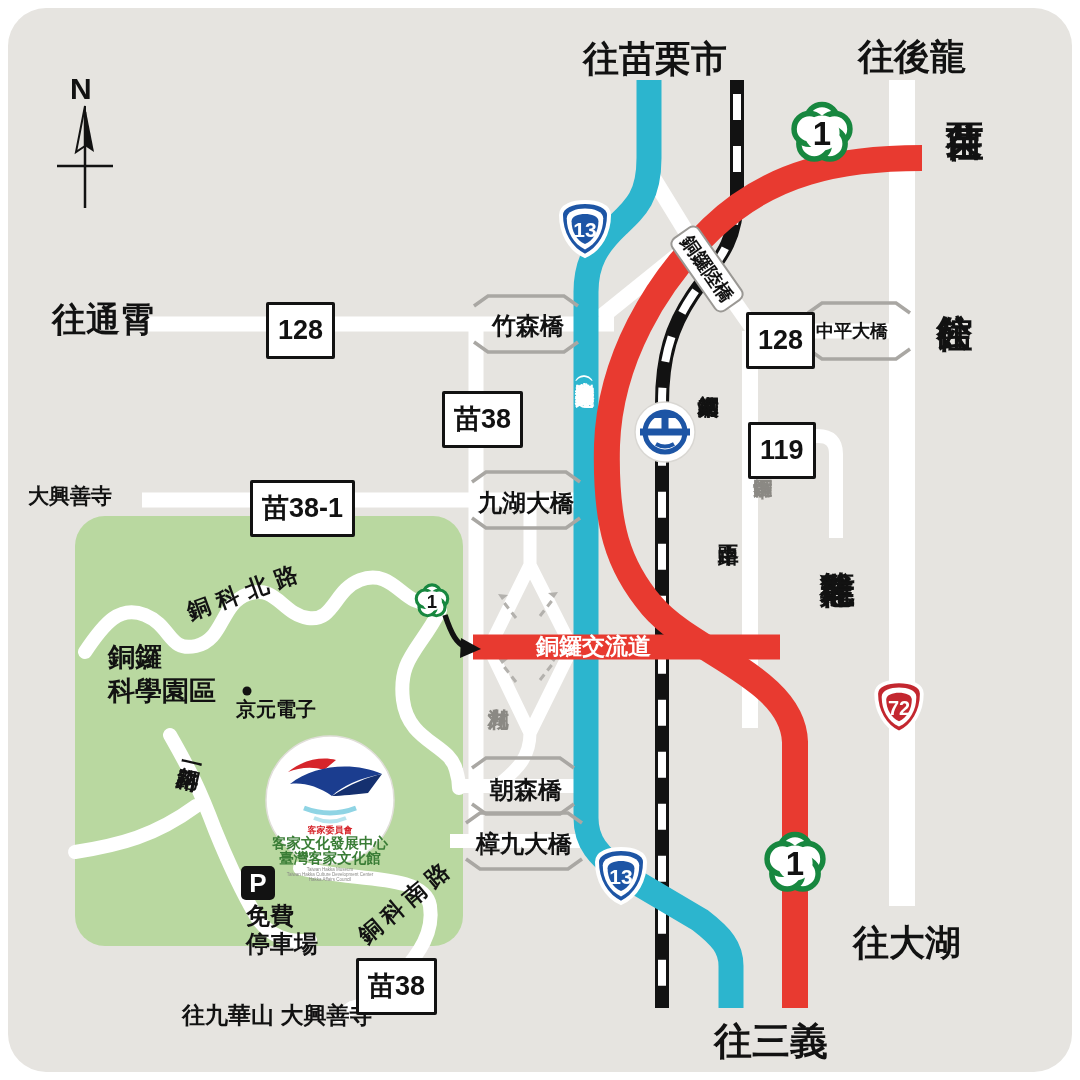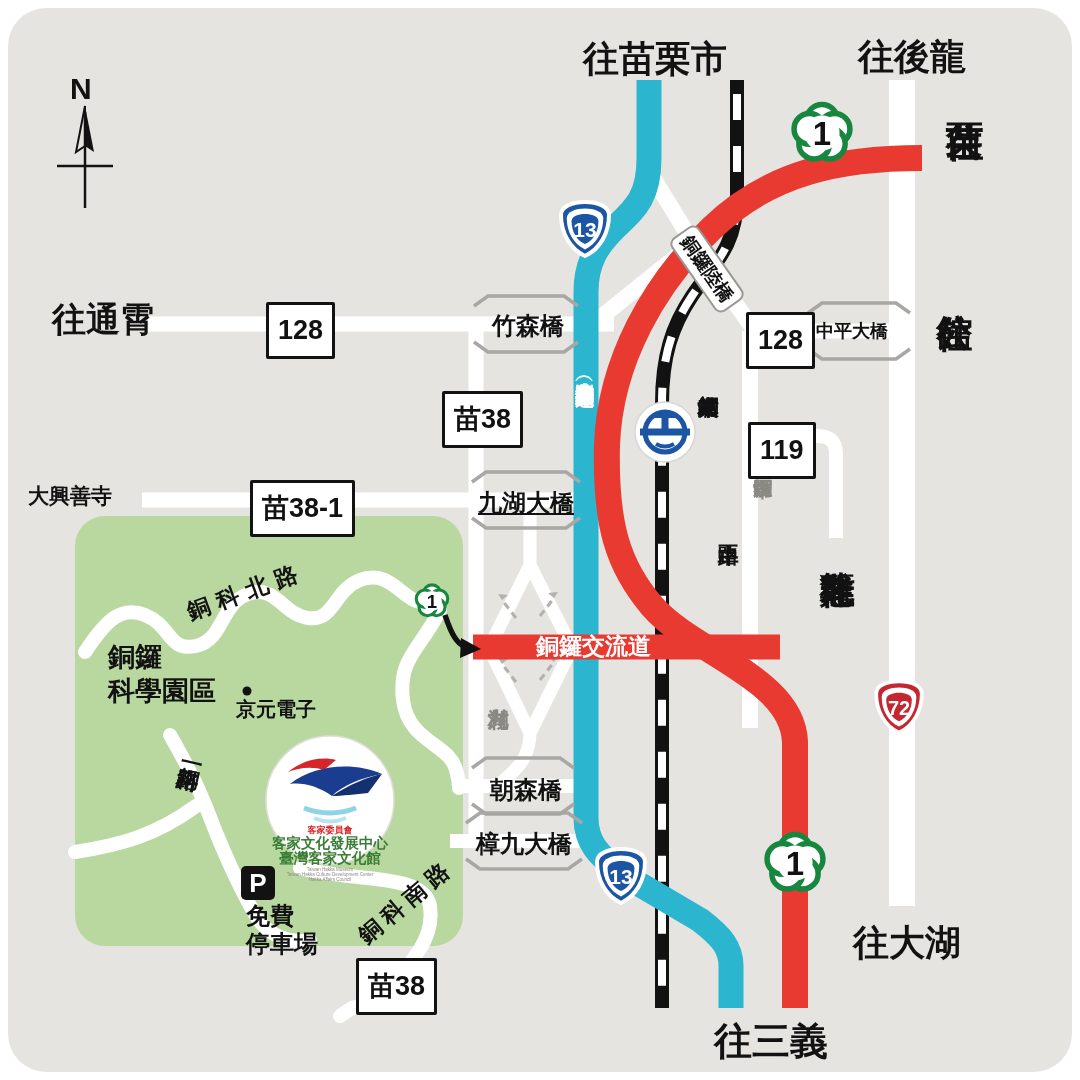--- a/index.html
+++ b/index.html
@@ -205,30 +205,31 @@
 
   <div class="lbl" style="left:583px;top:38px;font-size:36px;">往苗栗市</div>
   <div class="lbl" style="left:858px;top:36px;font-size:36px;">往後龍</div>
   <div class="lbl v" style="left:942px;top:92px;font-size:38px;">往苗栗</div>
   <div class="lbl" style="left:52px;top:300px;font-size:34px;">往通霄</div>
   <div class="lbl v" style="left:934px;top:286px;font-size:36px;">往公館</div>
   <div class="lbl" style="left:28px;top:484px;font-size:21px;">大興善寺</div>
   <div class="lbl v" style="left:817px;top:544px;font-size:35px;">往老雞籠</div>
   <div class="lbl" style="left:853px;top:922px;font-size:36px;">往大湖</div>
   <div class="lbl" style="left:714px;top:1020px;font-size:38px;">往三義</div>
+  <div class="lbl" style="left:182px;top:1002px;font-size:23px;">往九華山 大興善寺</div>
 
   <div class="sign" style="left:266px;top:302px;">128</div>
   <div class="sign" style="left:746px;top:312px;">128</div>
   <div class="sign" style="left:748px;top:412px;margin-top:10px;">119</div>
   <div class="sign" style="left:442px;top:391px;">苗38</div>
   <div class="sign" style="left:250px;top:480px;">苗38-1</div>
   <div class="sign" style="left:356px;top:958px;">苗38</div>
 
   <div class="bridge" style="left:492px;top:310px;">竹森橋</div>
-  <div class="bridge" style="left:478px;top:487px;text-decoration:underline;">九湖大橋</div>
+  <div class="bridge" style="left:478px;top:487px;">九湖大橋</div>
   <div class="bridge" style="left:816px;top:319px;font-size:18px;">中平大橋</div>
   <div class="bridge" style="left:490px;top:774px;">朝森橋</div>
   <div class="bridge" style="left:476px;top:828px;">樟九大橋</div>
 
   <div class="lbl onroad" style="left:536px;top:634px;font-size:23px;font-family:Liberation Serif, serif;">銅鑼交流道</div>
   <div class="lbl v onroad" style="left:574px;top:366px;font-size:19px;letter-spacing:1px;">尖豐公路（銅鑼外環道）</div>
   <div class="lbl v" style="left:716px;top:528px;font-size:21px;">中正路</div>
   <div class="lbl" style="left:184px;top:578px;font-size:23px;letter-spacing:8px;transform:rotate(-20deg);">銅科北路</div>
   <div class="lbl v" style="left:182px;top:752px;font-size:22px;transform:rotate(13deg);">銅科一路</div>
   <div class="lbl" style="left:348px;top:888px;font-size:23px;letter-spacing:6px;transform:rotate(-40deg);">銅科南路</div>

